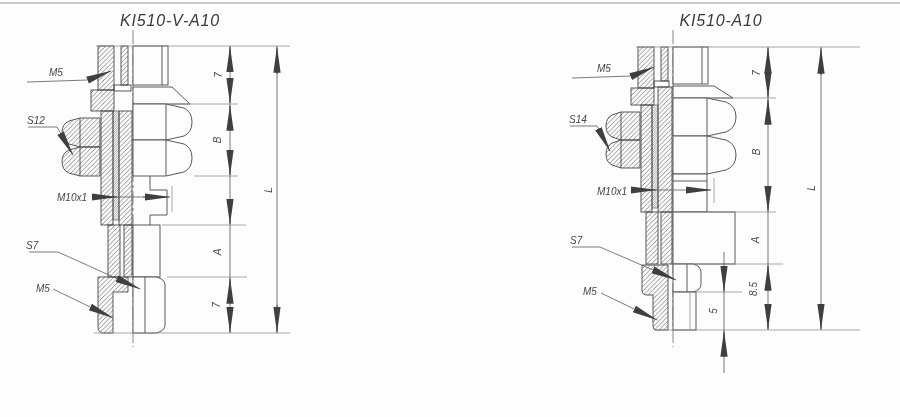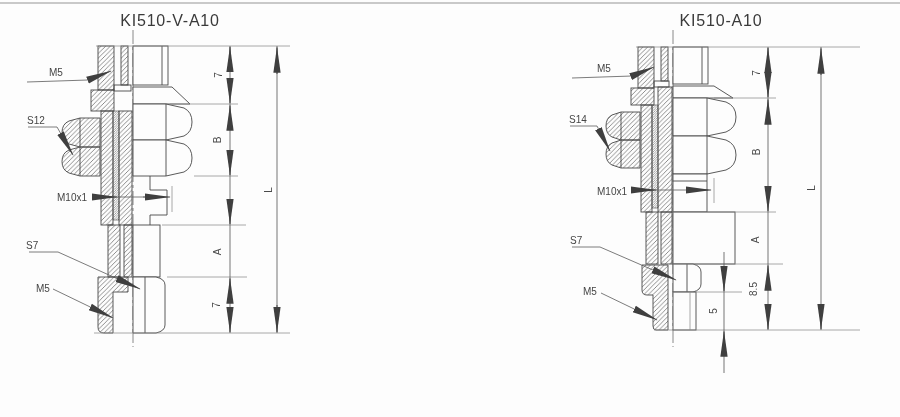--- a/index.html
+++ b/index.html
@@ -1,18 +1,18 @@
 <!DOCTYPE html>
 <html><head>
 <meta charset="utf-8">
 <style>
   html,body{margin:0;padding:0;background:#ffffff;}
   .sheet{
     position:relative;width:900px;height:417px;background:#fdfdfd;
-    font-family:"Liberation Sans", sans-serif;overflow:hidden;
+    font-family:"Liberation Sans", sans-serif;overflow:hidden;font-style:italic;
   }
   svg{display:block;}
   text{fill:#3d3d3d;}
   .title{font-size:16px;letter-spacing:.8px;fill:#3a3a3a;}
   .lbl{font-size:10px;fill:#454545;}
   .dim{font-size:10px;fill:#4a4a4a;}
   .outline{stroke:#474747;stroke-width:.9;fill:none;}
   .plain{stroke:#474747;stroke-width:.9;fill:#fdfdfd;}
   .hatch{stroke:#474747;stroke-width:.9;fill:url(#h1);}
   .hatchd{stroke:#474747;stroke-width:.6;fill:url(#h2);}

